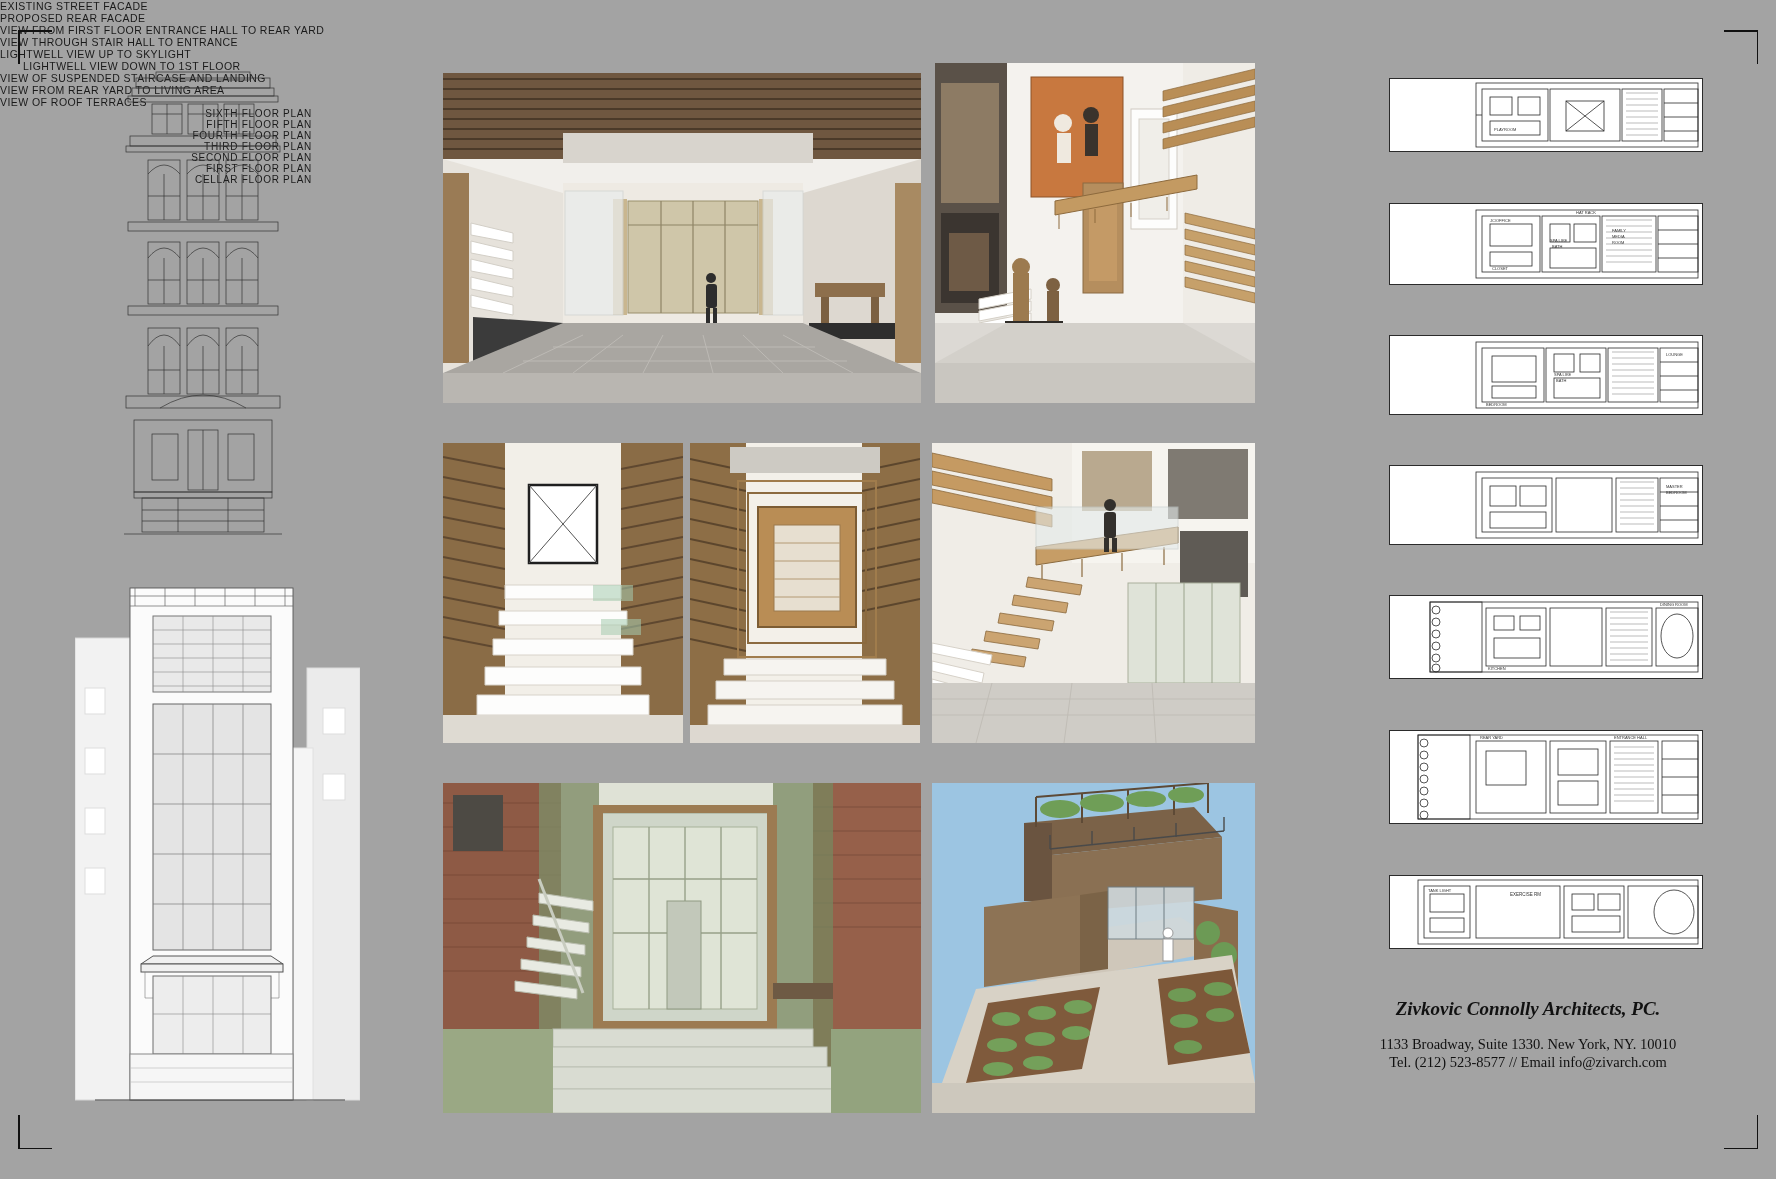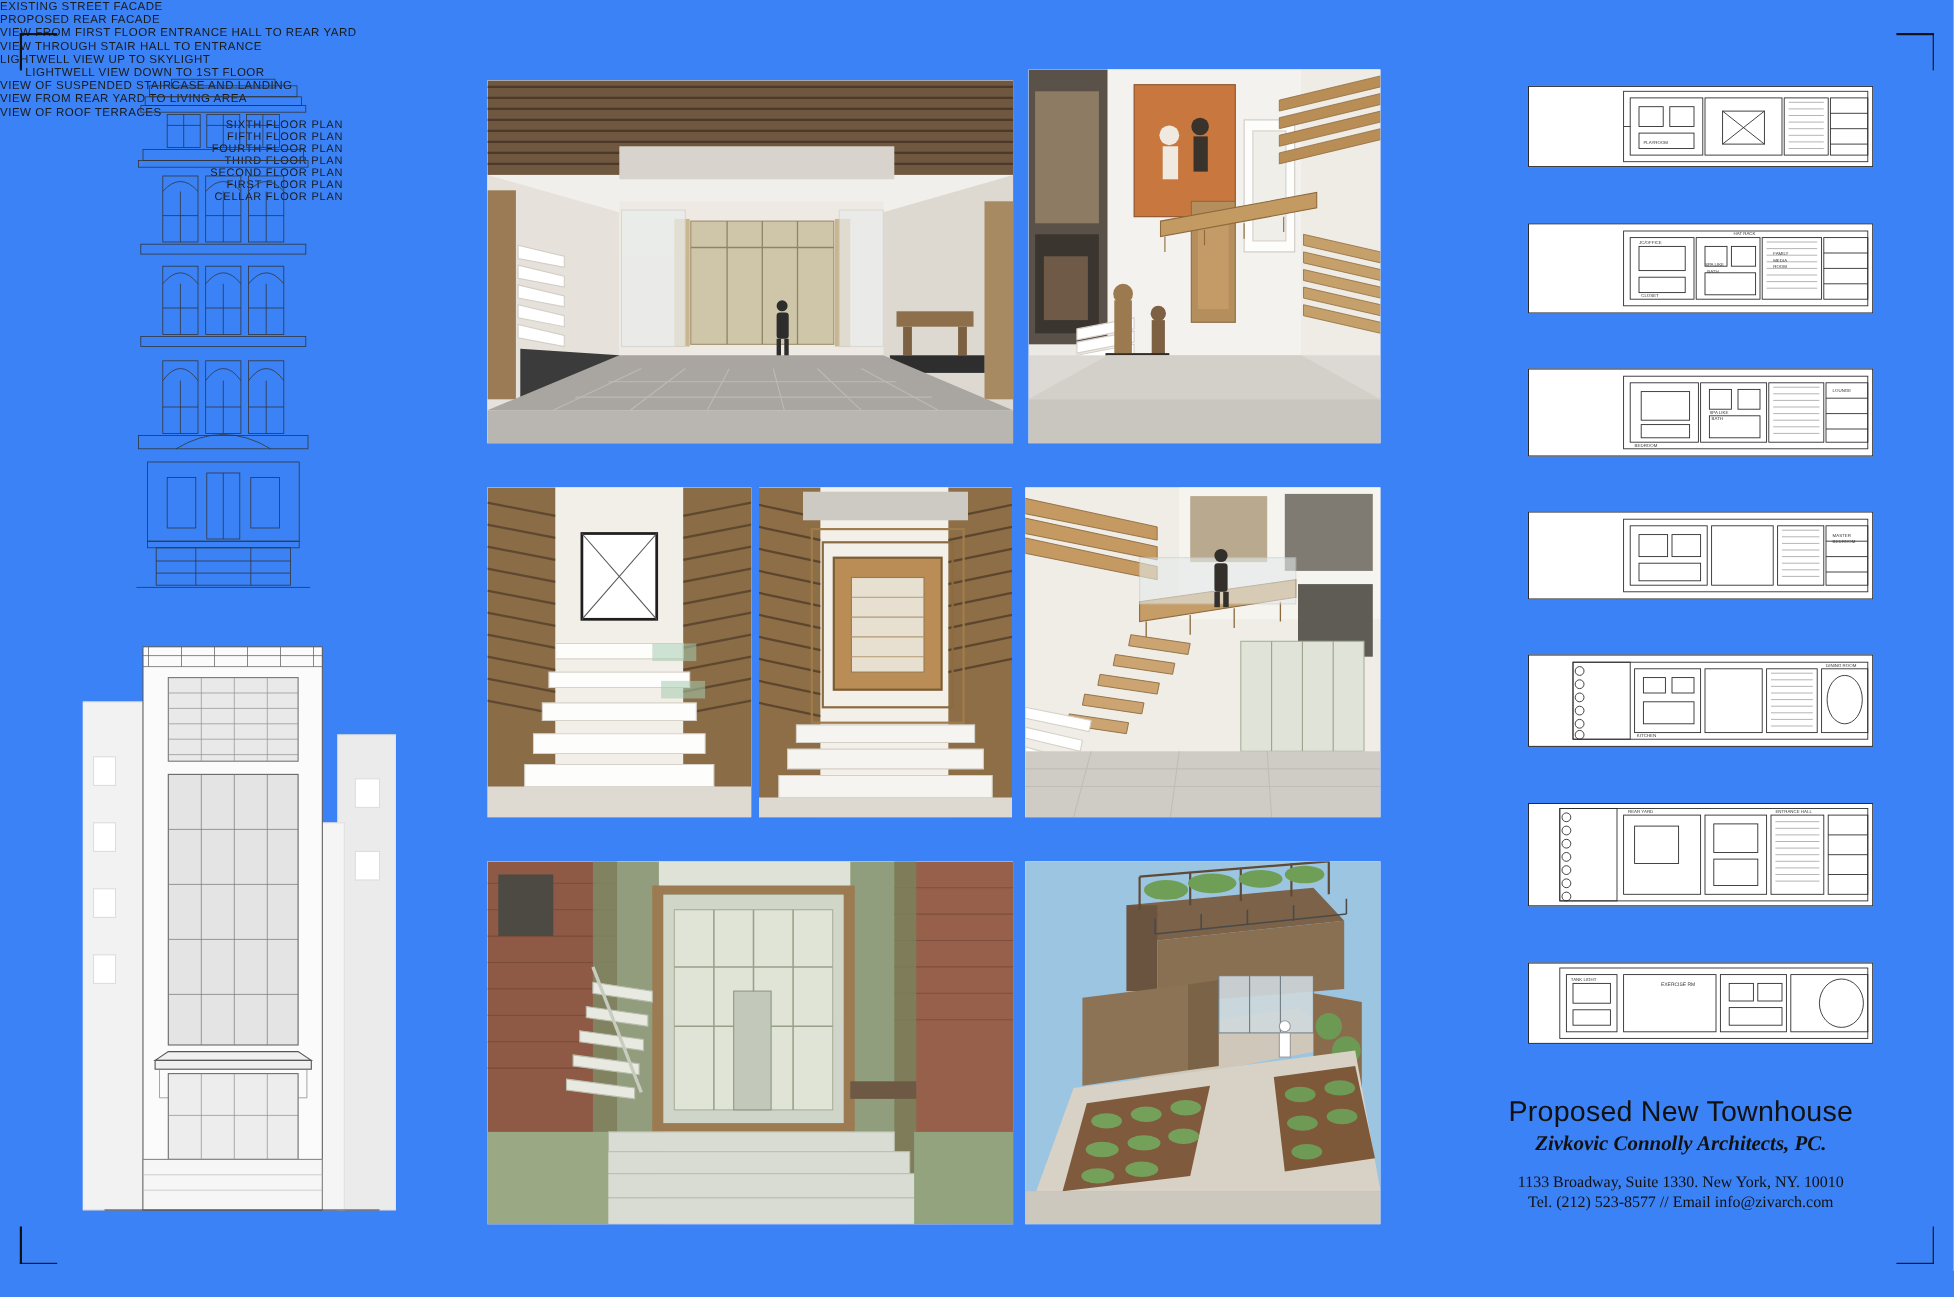--- a/index.html
+++ b/index.html
@@ -1,17 +1,17 @@
 <!DOCTYPE html>
 <html><head>
 <meta charset="utf-8">
 <style>
   html,body{margin:0;padding:0;background:#ffffff;}
   body{width:1776px;height:1179px;font-family:"Liberation Sans",sans-serif;overflow:hidden;}
-  #sheet{position:relative;width:1776px;height:1179px;background:#3b82f6;}
+  #sheet{position:relative;width:1776px;height:1179px;background:#a3a3a3;}
 
   
   .corner{position:absolute;width:34px;height:34px;}
   .corner i{position:absolute;background:#111;}
   .corner i.h{height:1.5px;width:34px;}
   .corner i.v{width:1.5px;height:34px;}
   .c-tl{left:18px;top:30px;}   .c-tl i.h{top:0;left:0;}   .c-tl i.v{left:0;top:0;}
   .c-tr{left:1724px;top:30px;} .c-tr i.h{top:0;right:0;}  .c-tr i.v{right:0;top:0;}
   .c-bl{left:18px;top:1115px;} .c-bl i.h{bottom:0;left:0;}.c-bl i.v{left:0;bottom:0;}
   .c-br{left:1724px;top:1115px;}.c-br i.h{bottom:0;right:0;}.c-br i.v{right:0;bottom:0;}
@@ -946,19 +946,18 @@
         <rect x="238" y="10" width="70" height="52"></rect>
         <ellipse cx="284" cy="36" rx="20" ry="22"></ellipse>
       </g>
       <text x="120" y="20" font-size="4.5" fill="#333" font-family="Liberation Sans, sans-serif">EXERCISE RM</text>
       <text x="38" y="16" font-size="4" fill="#333" font-family="Liberation Sans, sans-serif">TANK LIGHT</text>
     </svg>
   </div>
   <div class="plan-caption" style="left:1389px;top:960px;width:312px;">CELLAR FLOOR PLAN</div>
 
   <div id="titleblock">
-    <div class="tb-line1">Proposed New Townhouse</div>
     <div class="tb-line2">Zivkovic Connolly Architects, PC.</div>
     <div class="tb-line3">1133 Broadway, Suite 1330. New York, NY. 10010</div>
     <div class="tb-line4">Tel. (212) 523-8577 // Email info@zivarch.com</div>
   </div>
 
 </div>
 
 </body></html>

